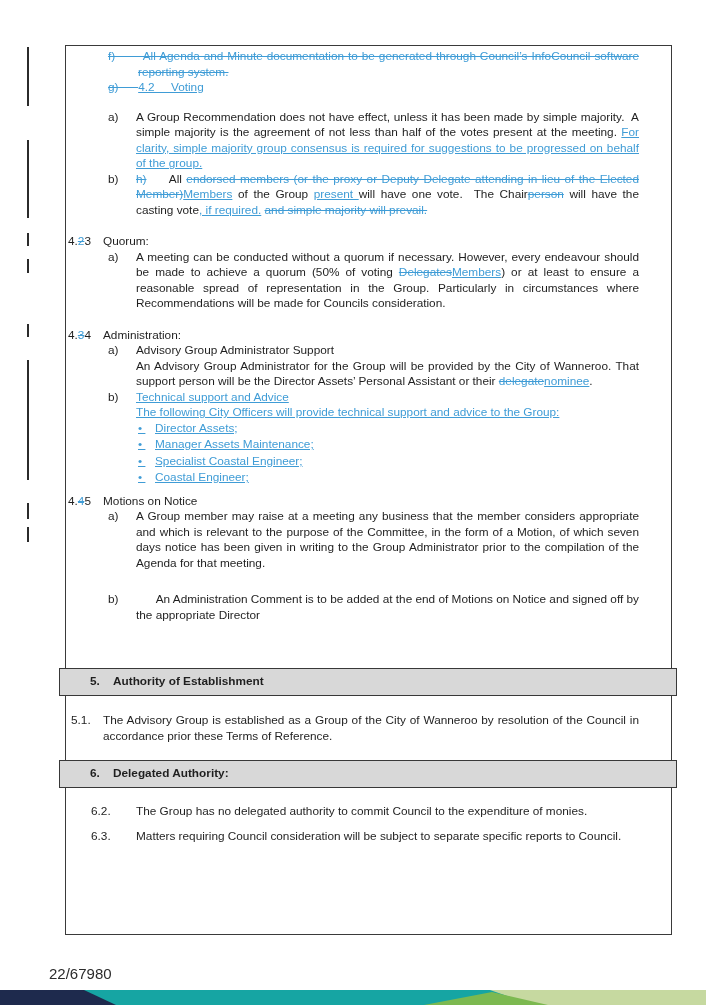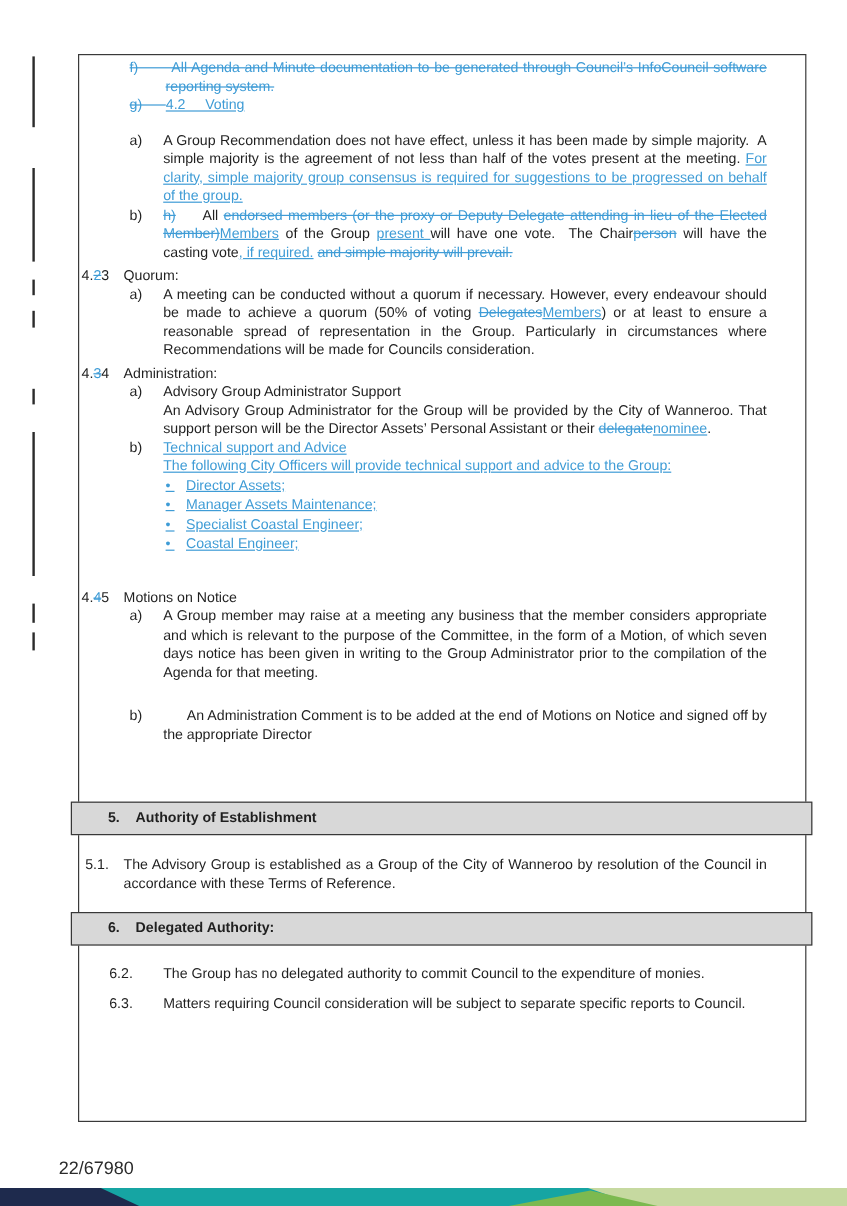--- a/index.html
+++ b/index.html
@@ -30,22 +30,22 @@
   .bullet{padding-left:87px;text-indent:-17px;margin-bottom:1px;}
   .li51{padding-left:35px;text-indent:-32px;}
   .li6{padding-left:68px;text-indent:-45px;margin-bottom:9px;}
   .mk{display:inline-block;text-indent:0;}
   .w28{width:28px;}
   .w35{width:35px;}
   .w17{width:17px;}
   .w32{width:32px;}
   .w45{width:45px;}
   .mb14{margin-bottom:14px;}
-  .mt16{margin-top:4px;}
-  .mt15{margin-top:29px;}
+  .mt16{margin-top:16px;}
+  .mt15{margin-top:8px;}
   .mt21{margin-top:21px;}
   
   .footer-ref{position:absolute;left:49px;top:966px;font-size:15px;color:#2b2b2b;}
   .footer-bar{position:absolute;left:0;top:990px;width:706px;height:15px;display:block;}
 </style>
 </head>
 <body>
 
 <div class="page" style="--track: #3f9cd6; --hdrbg: #d8d8d8;">
 
@@ -87,21 +87,21 @@
       <div class="para li just"><span class="mk w28"><span class="s-n">a)</span></span><span><span class="s-n">A Group member may raise at a meeting any business that the member considers appropriate and which is relevant to the purpose of the Committee, in the form of a Motion, of which seven days notice has been given in writing to the Group Administrator prior to the compilation of the Agenda for that meeting.</span></span></div>
       <div class="para li just mt21"><span class="mk w28"><span class="s-n">b)</span></span><span><span class="s-n">&nbsp;&nbsp;&nbsp;&nbsp;&nbsp;&nbsp;An Administration Comment is to be added at the end of Motions on Notice and signed off by the appropriate Director</span></span></div>
     </div>
 
     <div class="hdr">
         <span class="hnum">5.</span>
         <span>Authority of Establishment</span>
       </div>
 
     <div class="rowB">
-      <div class="para li51 just"><span class="mk w32">5.1.</span><span>The Advisory Group is established as a Group of the City of Wanneroo by resolution of the Council in accordance with these Terms of Reference.</span></div>
+      <div class="para li51 just"><span class="mk w32">5.1.</span><span>The Advisory Group is established as a Group of the City of Wanneroo by resolution of the Council in accordance prior these Terms of Reference.</span></div>
     </div>
 
     <div class="hdr">
         <span class="hnum">6.</span>
         <span>Delegated Authority:</span>
       </div>
 
     <div class="rowC">
       <div class="para li6 just"><span class="mk w45">6.2.</span><span>The Group has no delegated authority to commit Council to the expenditure of monies.</span></div>
       <div class="para li6 just"><span class="mk w45">6.3.</span><span>Matters requiring Council consideration will be subject to separate specific reports to Council.</span></div>

